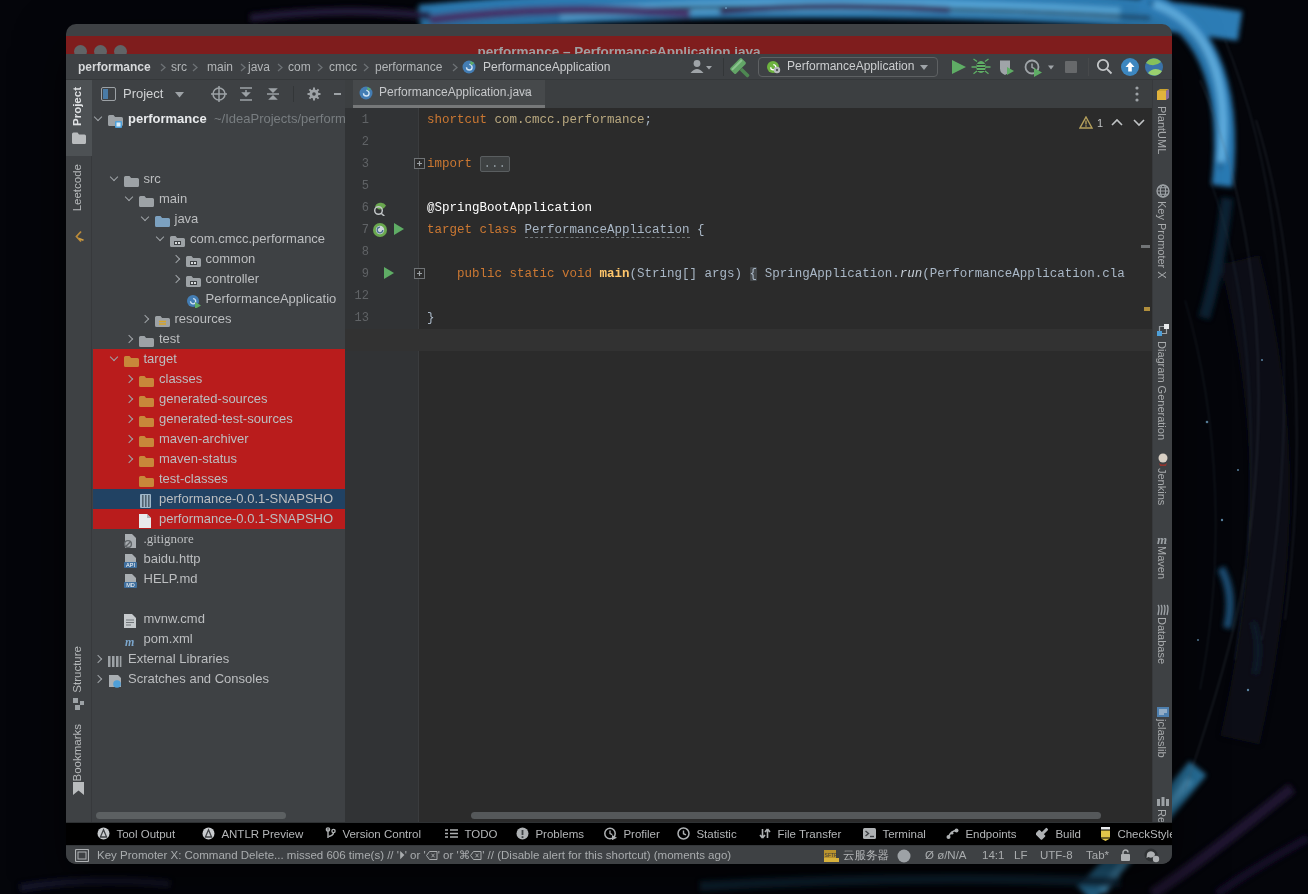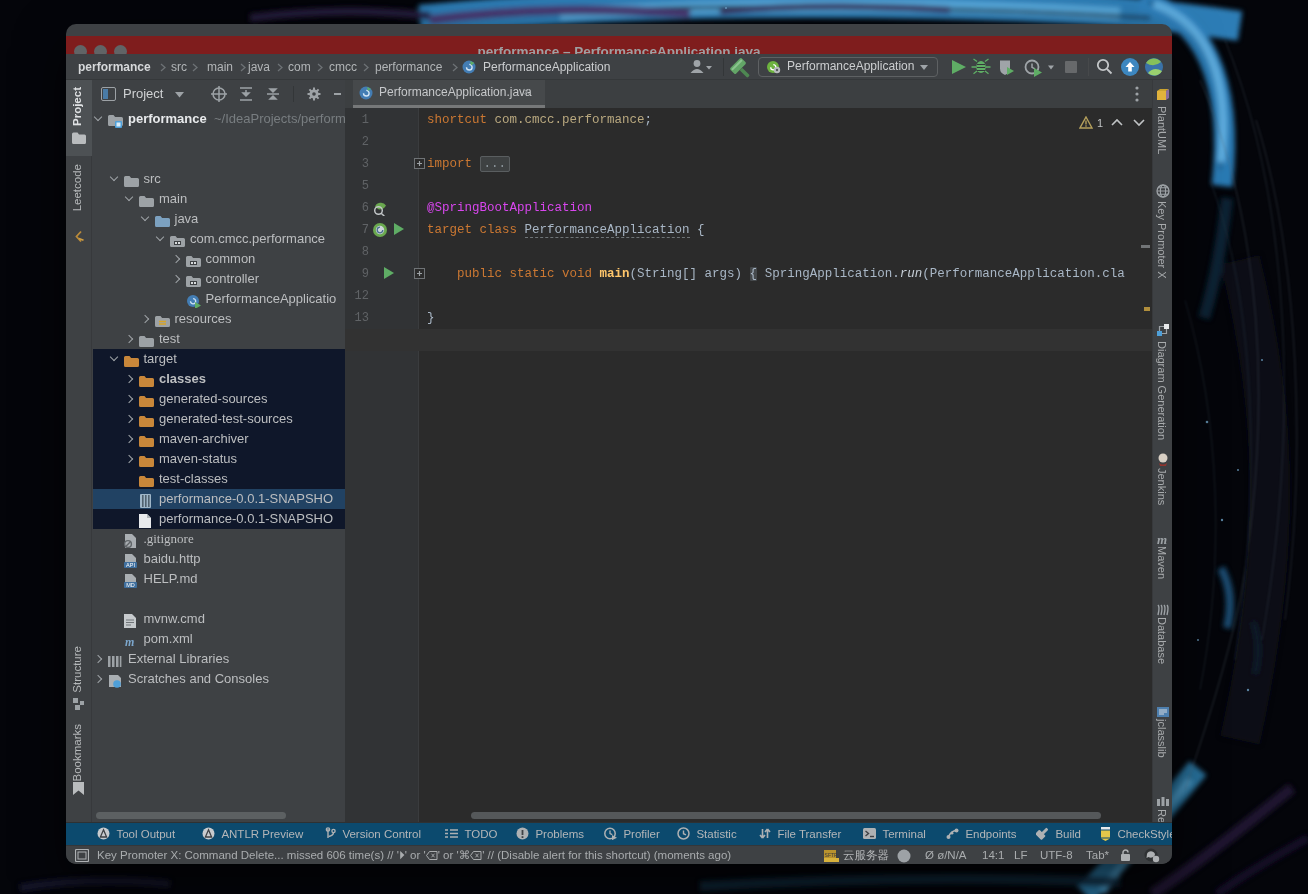--- a/index.html
+++ b/index.html
@@ -11,38 +11,38 @@
 .title{position:absolute;top:0;left:0;width:100%;text-align:center;line-height:31px;font-size:13.5px;font-weight:bold;color:#9da0a2}
 .navbar{position:absolute;left:0;top:30px;width:100%;height:26px;background:#3e4144;border-bottom:1px solid #35383a;font-size:12px;color:#b2b5b7}
 .bc{position:absolute;top:0;line-height:26px;white-space:nowrap}
 .main{position:absolute;left:0;top:56px;width:1106px;height:742px;background:#3e4144}
 .lstripe{position:absolute;left:0;top:0;width:26px;height:742px;background:#3e4144;border-right:1px solid #37393c}
 .vtextL{position:absolute;writing-mode:vertical-rl;transform:rotate(180deg);font-size:11.5px;color:#b6b9bb}
 .vtextR{position:absolute;writing-mode:vertical-rl;font-size:11px;color:#a8abad}
 .proj{position:absolute;left:27px;top:0;width:252px;height:742px;background:#3e4144;overflow:hidden}
 .tree{position:absolute;left:0;top:28px;width:100%;height:714px;font-size:13px;color:#bcbec0}
 .row{position:absolute;left:0;width:100%;height:20px;line-height:20px;white-space:nowrap}
-.olive{background:#0f172a}
+.olive{background:#b91c1c}
 .chv{position:absolute;width:6px;height:6px;border-right:1.6px solid #9fa4a8;border-bottom:1.6px solid #9fa4a8}
 .chvR{transform:rotate(-45deg);top:7px}
 .chvD{transform:rotate(45deg);top:5px}
 .lbl{position:absolute;top:0}
 .editor{position:absolute;left:279px;top:0;width:807px;height:742px;background:#2b2b2b}
 .tabbar{position:absolute;left:0;top:0;width:100%;height:28px;background:#3c3f41}
 .code{position:absolute;left:0;top:28px;width:100%;height:714px;font-family:"Liberation Mono",monospace;font-size:12.5px}
 .cl{position:absolute;left:0;width:100%;height:22px;line-height:22px;white-space:pre}
 .num{position:absolute;left:0;width:24px;text-align:right;color:#606366;font-size:12px;font-family:"Liberation Mono",monospace}
 .srcl{position:absolute;left:82px;top:0;color:#a9b7c6}
 .kw{color:#cc7832}
-.ann{color:#d946ef}
+.ann{color:#ffffff}
 .mth{color:#ffc66b;font-weight:bold}
 .fold{background:#3e4142;border:1px solid #5a5e60;border-radius:2px;color:#8a9299;padding:0 3px}
 .fold9{background:#45494c;color:#a9b7c6;border-radius:1px}
 .rstripe{position:absolute;left:1086px;top:0;width:20px;height:742px;background:#3e4144;border-left:1px solid #37393c}
-.btoolbar{position:absolute;left:0;top:798px;width:1106px;height:23px;background:#0c4a6e;border-top:1px solid #2e3133;font-size:11.5px;color:#b4b6b8}
+.btoolbar{position:absolute;left:0;top:798px;width:1106px;height:23px;background:#000000;border-top:1px solid #2e3133;font-size:11.5px;color:#b4b6b8}
 .bb{position:absolute;top:0;line-height:23px;white-space:nowrap}
 .statusbar{position:absolute;left:0;top:821px;width:1106px;height:19px;background:#3e4144;border-top:1px solid #34373a;font-size:11.5px;color:#a9acae}
 .sb{position:absolute;top:0;line-height:18px;white-space:nowrap}
 </style>
 </head>
 <body>
 <svg id="bg" viewBox="0 0 1308 894">
   <rect width="1308" height="894" fill="#04050a"></rect>
   <g filter="url(#blur1)">
     <path d="M 420,20 C 600,2 800,0 1000,6 C 1100,9 1160,14 1240,26" stroke="#2e84c0" stroke-width="30" fill="none" opacity="0.95"></path>
@@ -344,21 +344,21 @@
           </div>
           <div class="row olive" style="top:241px;">
             <span class="chv chvD" style="left:17.5px"></span>
             <span style="position:absolute;left:30.5px;top:2px;width:17px;height:16px">
               <svg width="15" height="13" style="position:absolute;top:4px">
                 <path d="M0 2.5 q0 -1.5 1.5 -1.5 h4 l1.6 2 h6.4 q1.5 0 1.5 1.5 v6 q0 1.5 -1.5 1.5 h-12 q-1.5 0 -1.5 -1.5 z" fill="#c8873a"></path>
               </svg>
             </span>
             <span class="lbl" style="left:50.5px">target</span>
           </div>
-          <div class="row olive" style="top:261px;font-weight:bold;">
+          <div class="row olive" style="top:261px;">
             <span class="chv chvR" style="left:33.0px"></span>
             <span style="position:absolute;left:46.0px;top:2px;width:17px;height:16px">
               <svg width="15" height="13" style="position:absolute;top:4px">
                 <path d="M0 2.5 q0 -1.5 1.5 -1.5 h4 l1.6 2 h6.4 q1.5 0 1.5 1.5 v6 q0 1.5 -1.5 1.5 h-12 q-1.5 0 -1.5 -1.5 z" fill="#c8873a"></path>
               </svg>
             </span>
             <span class="lbl" style="left:66.0px">classes</span>
           </div>
           <div class="row olive" style="top:281px;">
             <span class="chv chvR" style="left:33.0px"></span>

